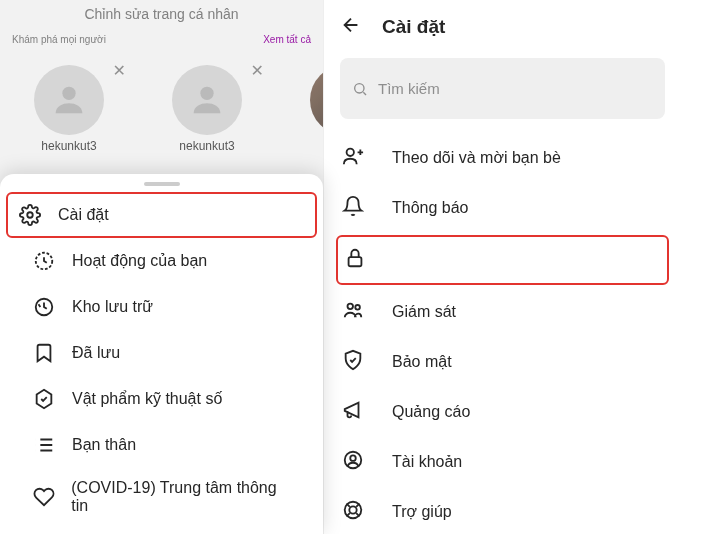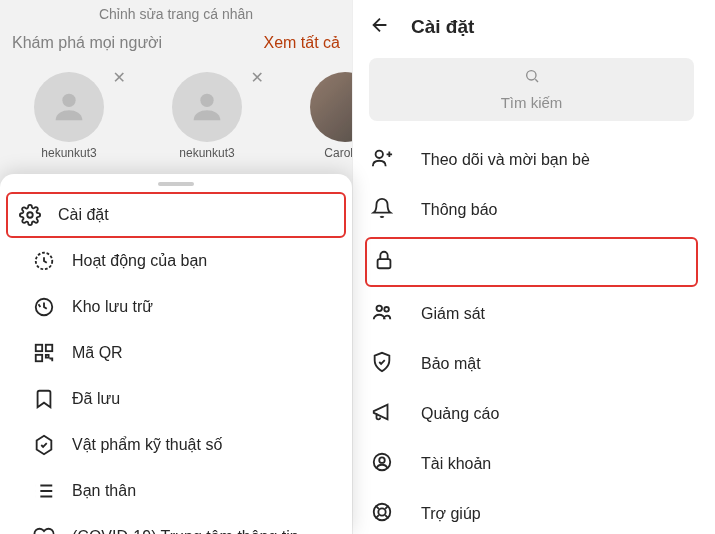--- a/index.html
+++ b/index.html
@@ -1,39 +1,39 @@
 <!DOCTYPE html>
 <html><head>
   <meta charset="utf-8">
   <style>
     * { margin: 0; padding: 0; box-sizing: border-box; font-family: -apple-system, BlinkMacSystemFont, 'Segoe UI', Arial, sans-serif; }
     body { display: flex; width: 715px; height: 534px; background: #fff; overflow: hidden; }
-    .left-panel { width: 352px; height: 100%; position: relative; background: #fff; }
+    .left-panel { width: 323px; height: 100%; position: relative; background: #fff; }
     .right-panel { width: 358px; height: 100%; background: #fff; border-left: 1px solid #eee; }
     .profile-header { padding: 6px 12px 4px; text-align: center; color: #888; font-size: 14px; }
-    .discover-bar { display: flex; justify-content: space-between; padding: 8px 12px; font-size: 16px; color: #888; }
-    .see-all { color: #c2410c; margin-left: 44px; }
+    .discover-bar { display: flex; justify-content: space-between; padding: 8px 12px; font-size: 10px; color: #888; }
+    .see-all { color: #a21caf; margin-left: 44px; }
     .suggestions { display: flex; gap: 8px; padding: 8px 4px; overflow: hidden; opacity: 0.85; }
     .suggestion-card { position: relative; width: 130px; height: 100px; flex-shrink: 0; display: flex; flex-direction: column; align-items: center; padding-top: 4px; }
     .close-x { position: absolute; top: 0; right: 8px; color: #888; font-size: 16px; }
     .avatar-placeholder { width: 70px; height: 70px; background: #ddd; border-radius: 50%; display: flex; align-items: center; justify-content: center; }
     .avatar-placeholder svg { fill: #bbb; }
     .suggestion-name { font-size: 12px; color: #404040; margin-top: 4px; }
     .avatar-real { width: 70px; height: 70px; border-radius: 50%; background: linear-gradient(135deg,#8a6d5b,#3a322c); }
     .overlay { position: absolute; top: 0; left: 0; right: 0; bottom: 0; background: rgba(0,0,0,0.05); }
     .sheet { position: absolute; left: 0; right: 0; bottom: 0; height: 360px; background: #fff; border-top-left-radius: 14px; border-top-right-radius: 14px; box-shadow: 0 -2px 20px rgba(0,0,0,0.15); }
     .sheet-handle { width: 36px; height: 4px; background: #ccc; border-radius: 2px; margin: 8px auto 6px; }
     .menu-list { list-style: none; }
     .menu-item { display: flex; align-items: center; padding: 11px 32px; gap: 16px; cursor: pointer; }
     .menu-item .icon-wrap { width: 24px; height: 24px; display: flex; align-items: center; justify-content: center; color: #262626; }
     .menu-label { font-size: 16px; color: #262626; }
     .highlighted { border: 2.5px solid #e3342f; border-radius: 6px; margin: 0 6px; padding: 9px 10px; }
     .settings-header { display: flex; align-items: center; gap: 20px; padding: 14px 16px 8px; }
     .settings-title { font-size: 19px; font-weight: 600; color: #262626; }
-    .search-box { margin: 10px 16px 14px; background: #efefef; border-radius: 8px; display: flex; align-items: center; padding: 10px 12px; gap: 10px; color: #8e8e8e; flex-direction: column; }
+    .search-box { margin: 10px 16px 14px; background: #efefef; border-radius: 8px; display: flex; align-items: center; padding: 22px 12px; gap: 10px; color: #8e8e8e; }
     .search-box span.ph { font-size: 15px; }
     .settings-list { list-style: none; }
     .settings-item { display: flex; align-items: center; gap: 28px; padding: 12px 18px; cursor: pointer; }
     .settings-item.highlighted2 { border: 2.5px solid #e3342f; border-radius: 6px; margin: 2px 12px; padding: 10px 4px 10px 6px; }
     svg { flex-shrink: 0; }
   </style>
 </head>
 <body>
 
 <div class="left-panel">
@@ -95,31 +95,20 @@
             <svg width="22" height="22" viewBox="0 0 24 24" fill="none" stroke="currentColor" stroke-width="2">
               <circle cx="12" cy="12" r="9"></circle>
               <path d="M8 12l-2-3M12 7v5l3 2"></path>
             </svg>
           </span>
         <span class="menu-label">Kho lưu trữ</span>
       </li>
       <li class="menu-item">
         <span class="icon-wrap">
             <svg width="22" height="22" viewBox="0 0 24 24" fill="none" stroke="currentColor" stroke-width="2">
-              <rect x="3" y="3" width="7" height="7"></rect>
-              <rect x="14" y="3" width="7" height="7"></rect>
-              <rect x="3" y="14" width="7" height="7"></rect>
-              <path d="M14 14h3v3h-3zM18 18h3v3"></path>
-            </svg>
-          </span>
-        <span class="menu-label">Mã QR</span>
-      </li>
-      <li class="menu-item">
-        <span class="icon-wrap">
-            <svg width="22" height="22" viewBox="0 0 24 24" fill="none" stroke="currentColor" stroke-width="2">
               <path d="M19 21l-7-5-7 5V5a2 2 0 0 1 2-2h10a2 2 0 0 1 2 2z"></path>
             </svg>
           </span>
         <span class="menu-label">Đã lưu</span>
       </li>
       <li class="menu-item">
         <span class="icon-wrap">
             <svg width="22" height="22" viewBox="0 0 24 24" fill="none" stroke="currentColor" stroke-width="2">
               <path d="M12 2l8 5v10l-8 5-8-5V7z"></path>
               <path d="M9 12l2 2 4-4"></path>

